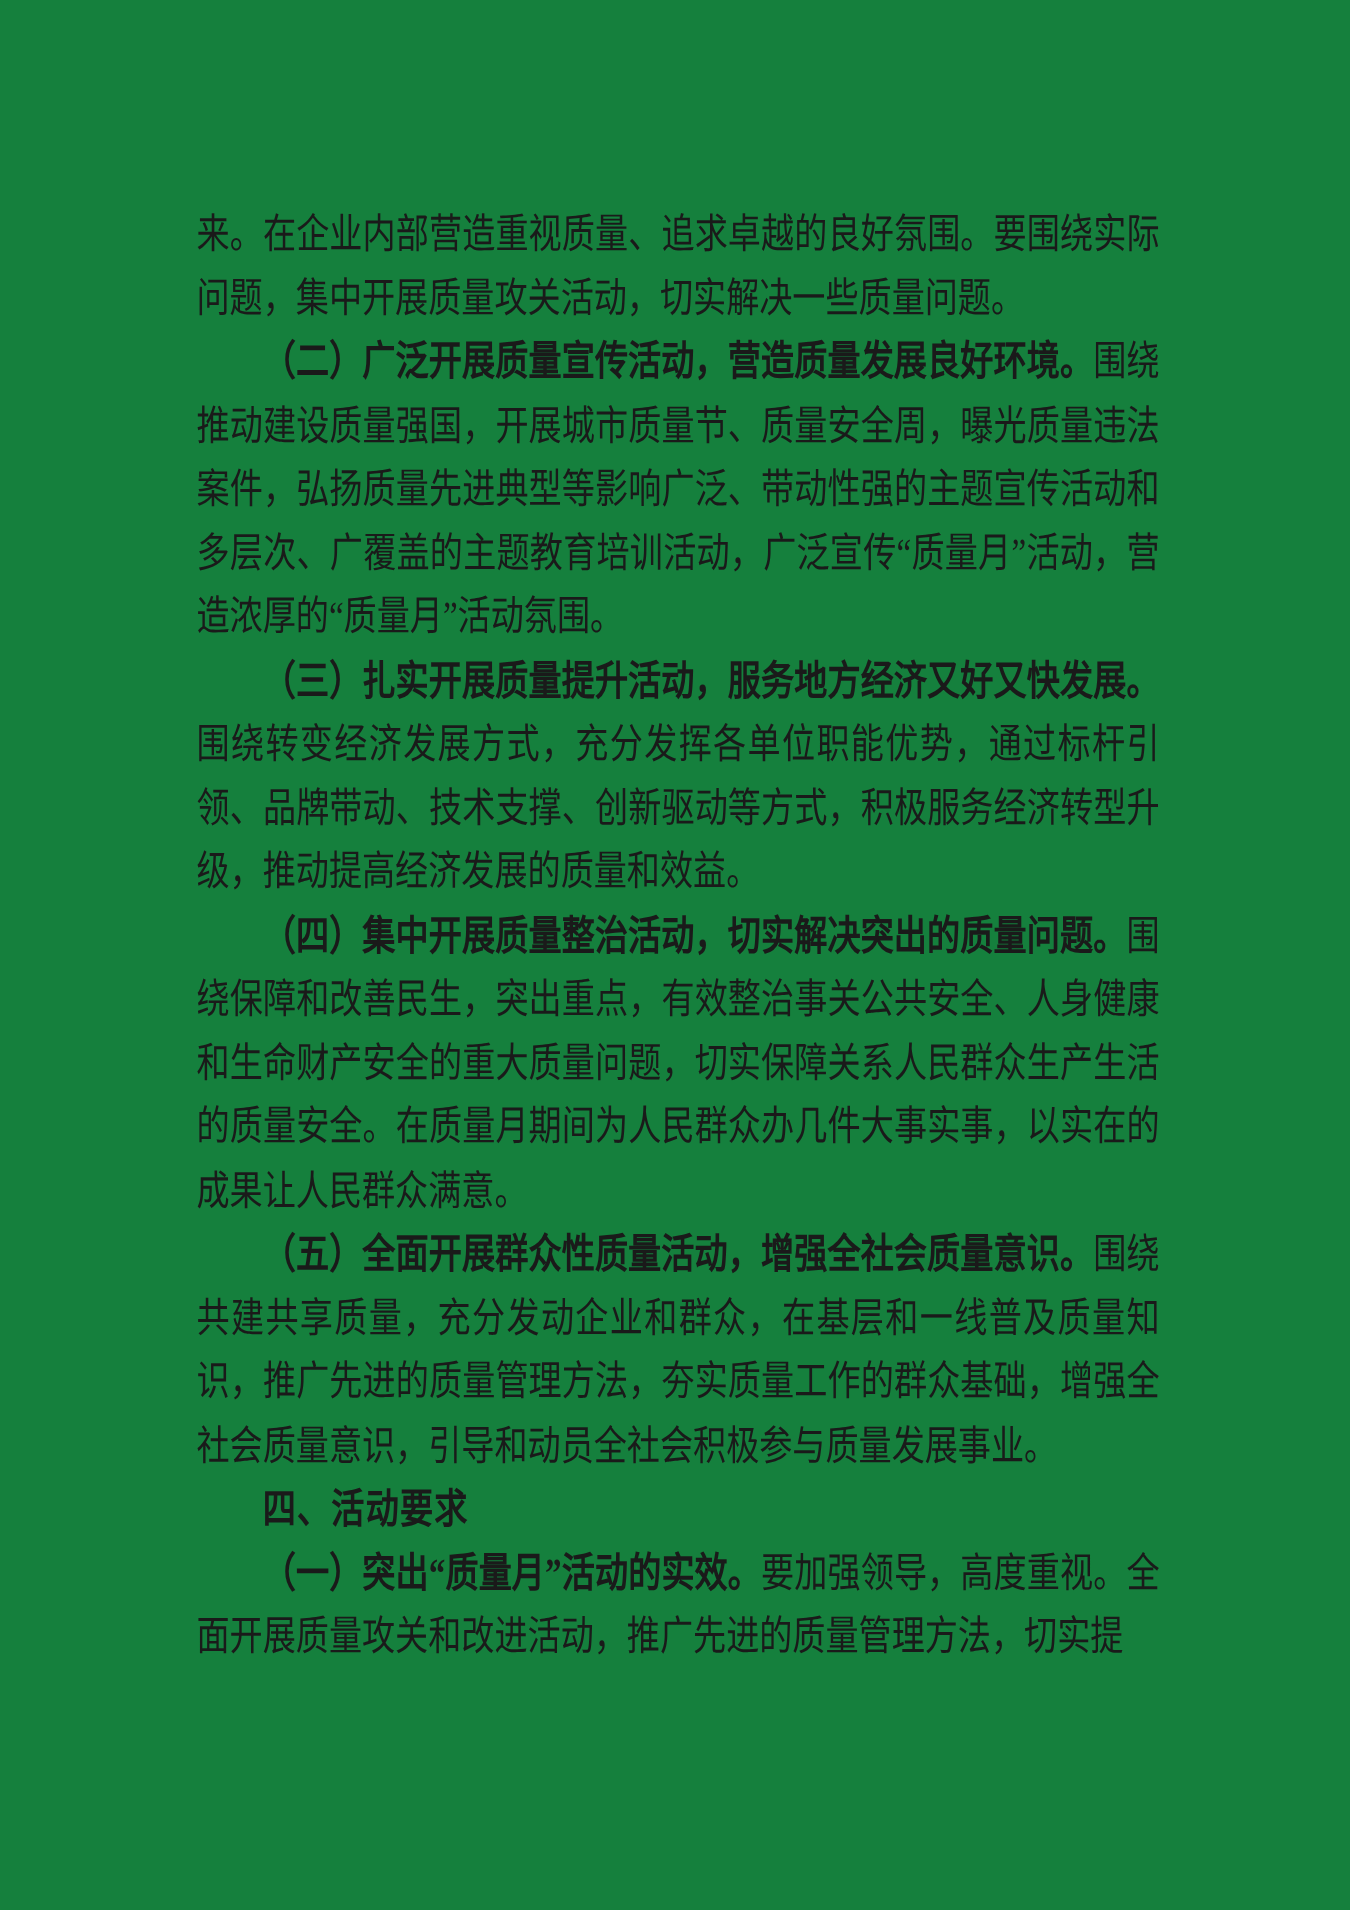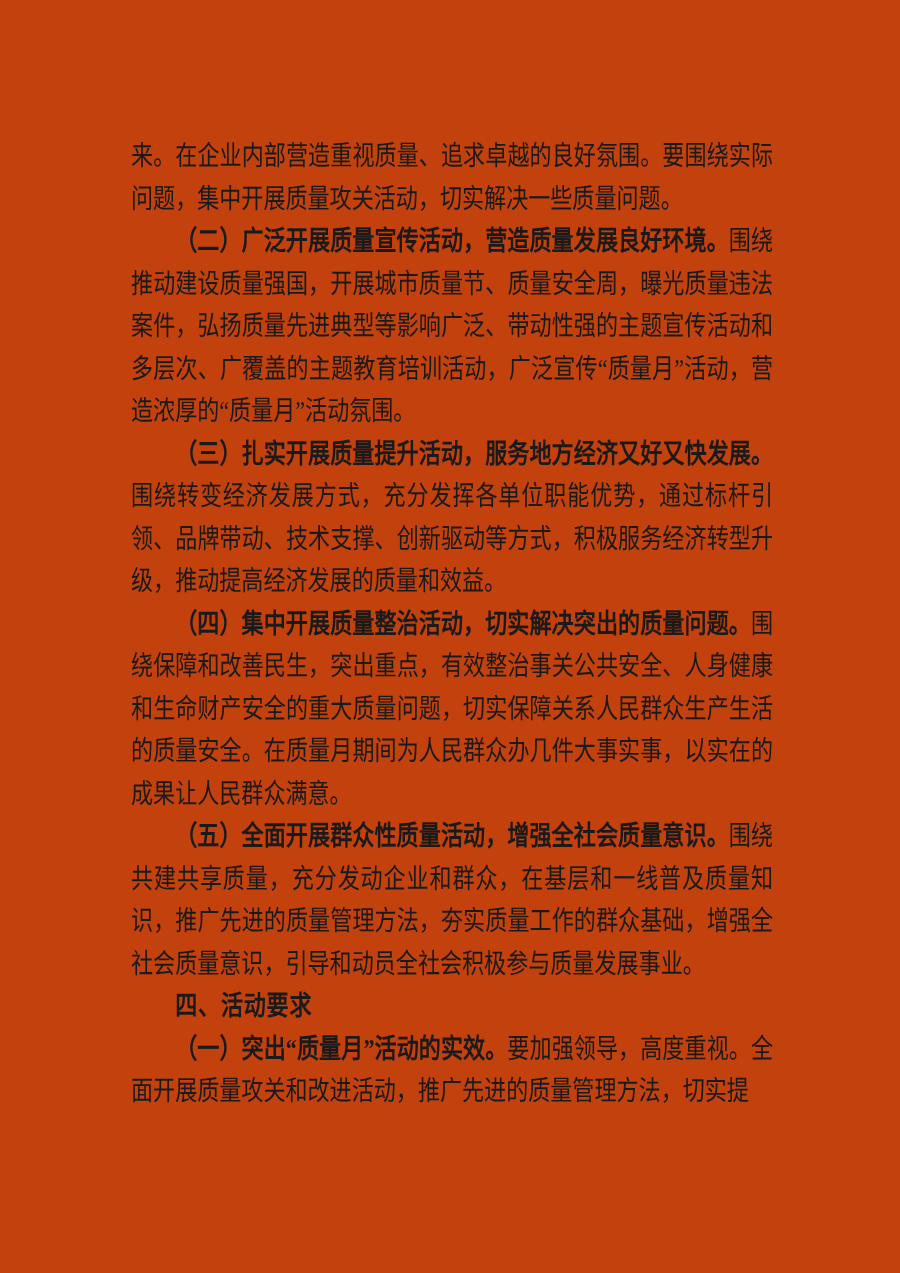--- a/index.html
+++ b/index.html
@@ -46,21 +46,21 @@
   
   .run-heading {
     font-weight: 700;
     font-family: "Liberation Sans", "DejaVu Sans", sans-serif;
     letter-spacing: 1px;
   }
 </style>
 </head>
 <body>
 
-<div class="page" style="background: #c2410c;">
+<div class="page" style="background: #15803d;">
   <div class="text-block" id="text-block">
       <p class="para" style="color: rgb(26, 26, 26);"><span class="run-body">来。在企业内部营造重视质量、追求卓越的良好氛围。要围绕实际问题，集中开展质量攻关活动，切实解决一些质量问题。</span></p>
       <p class="para indent" style="color: rgb(26, 26, 26);"><span class="run-lead-bold">（二）广泛开展质量宣传活动，营造质量发展良好环境。</span><span class="run-body">围绕推动建设质量强国，开展城市质量节、质量安全周，曝光质量违法案件，弘扬质量先进典型等影响广泛、带动性强的主题宣传活动和多层次、广覆盖的主题教育培训活动，广泛宣传“质量月”活动，营造浓厚的“质量月”活动氛围。</span></p>
       <p class="para indent" style="color: rgb(26, 26, 26);"><span class="run-lead-bold">（三）扎实开展质量提升活动，服务地方经济又好又快发展。</span><span class="run-body">围绕转变经济发展方式，充分发挥各单位职能优势，通过标杆引领、品牌带动、技术支撑、创新驱动等方式，积极服务经济转型升级，推动提高经济发展的质量和效益。</span></p>
       <p class="para indent" style="color: rgb(26, 26, 26);"><span class="run-lead-bold">（四）集中开展质量整治活动，切实解决突出的质量问题。</span><span class="run-body">围绕保障和改善民生，突出重点，有效整治事关公共安全、人身健康和生命财产安全的重大质量问题，切实保障关系人民群众生产生活的质量安全。在质量月期间为人民群众办几件大事实事，以实在的成果让人民群众满意。</span></p>
       <p class="para indent" style="color: rgb(26, 26, 26);"><span class="run-lead-bold">（五）全面开展群众性质量活动，增强全社会质量意识。</span><span class="run-body">围绕共建共享质量，充分发动企业和群众，在基层和一线普及质量知识，推广先进的质量管理方法，夯实质量工作的群众基础，增强全社会质量意识，引导和动员全社会积极参与质量发展事业。</span></p>
       <p class="para indent" style="color: rgb(26, 26, 26);"><span class="run-heading">四、活动要求</span></p>
       <p class="para indent" style="color: rgb(26, 26, 26);"><span class="run-lead-bold">（一）突出“质量月”活动的实效。</span><span class="run-body">要加强领导，高度重视。全面开展质量攻关和改进活动，推广先进的质量管理方法，切实提</span></p>
     </div>
 </div>

